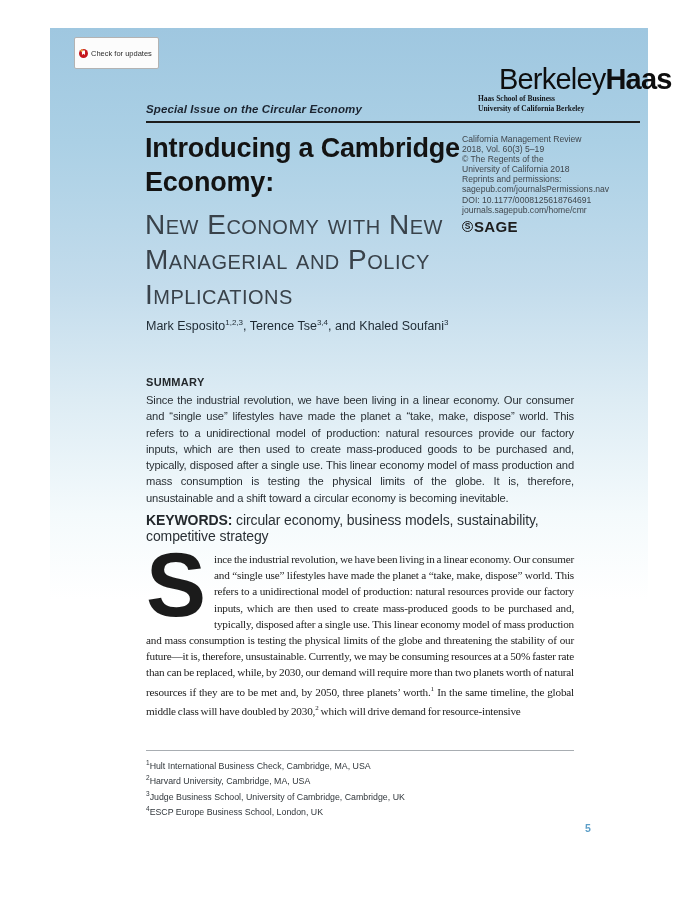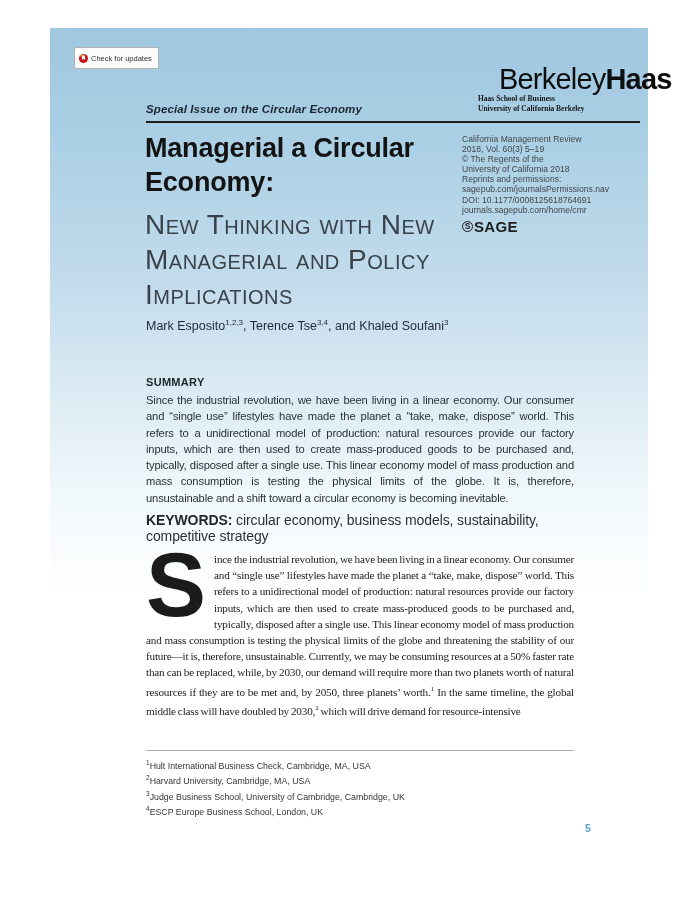--- a/index.html
+++ b/index.html
@@ -6,25 +6,25 @@
   .canvas{
     position:relative;width:700px;height:906px;background:#ffffff;overflow:hidden;
     font-family:"Liberation Sans",sans-serif;
   }
   .blue-bg{
     position:absolute;left:50px;top:28px;width:598px;height:572px;
     background:linear-gradient(180deg,#9fc7e0 0%,#abd0e5 20%,#c3dcec 45%,#ddecf4 65%,#f4fafc 85%,#ffffff 100%);
   }
   
   .check-badge{
-    position:absolute;left:74px;top:37px;height:22px;
+    position:absolute;left:74px;top:37px;height:32px;
     display:flex;align-items:center;gap:3px;
     background:#fcfcfc;border:1px solid #b3b3b3;border-radius:2px;
     padding:0 6px 0 4px;box-sizing:border-box;
-    font-size:7.5px;color:#2e2e2e;cursor:pointer;margin-top:10px;
+    font-size:7.5px;color:#2e2e2e;cursor:pointer;
   }
   
   .logo{position:absolute;left:462px;top:64px;color:#0e0e0e;}
   .logo-main{font-size:29px;line-height:30px;letter-spacing:-0.8px;font-weight:400;margin-left:37px;}
   .logo-main b{font-weight:700;}
   .logo-sub{font-family:"Liberation Serif",serif;font-weight:700;font-size:7.5px;line-height:9.6px;color:#14161a;padding-left:16px;}
   .logo-sub:first-of-type{margin-top:3px;}
   .special-issue{
     position:absolute;left:146px;top:103px;
     font-style:italic;font-weight:700;font-size:11.5px;color:#1b2430;letter-spacing:0.1px;
@@ -115,26 +115,26 @@
     <div class="cit-line">sagepub.com/journalsPermissions.nav</div>
     <div class="cit-line">DOI: 10.1177/0008125618764691</div>
     <div class="cit-line">journals.sagepub.com/home/cmr</div>
     <div class="sage">
       <span class="sage-s">S</span>
       <span class="sage-word">SAGE</span>
     </div>
   </div>
 
   <div class="title">
-    <div>Managerial a Circular</div>
+    <div>Introducing a Cambridge</div>
     <div>Economy:</div>
   </div>
 
   <div class="subtitle">
-    <div>New Thinking with New</div>
+    <div>New Economy with New</div>
     <div>Managerial and Policy</div>
     <div>Implications</div>
   </div>
 
   <div class="authors"><span>Mark Esposito</span><sup>1,2,3</sup><span>, Terence Tse</span><sup>3,4</sup><span>, and Khaled Soufani</span><sup>3</sup></div>
 
   <div class="summary-heading">SUMMARY</div>
   <div class="summary-text">Since the industrial revolution, we have been living in a linear economy. Our consumer and “single use” lifestyles have made the planet a “take, make, dispose” world. This refers to a unidirectional model of production: natural resources provide our factory inputs, which are then used to create mass-produced goods to be purchased and, typically, disposed after a single use. This linear economy model of mass production and mass consumption is testing the physical limits of the globe. It is, therefore, unsustainable and a shift toward a circular economy is becoming inevitable.</div>
 
   <div class="keywords"><b>KEYWORDS:</b><span> circular economy, business models, sustainability, competitive strategy</span></div>

